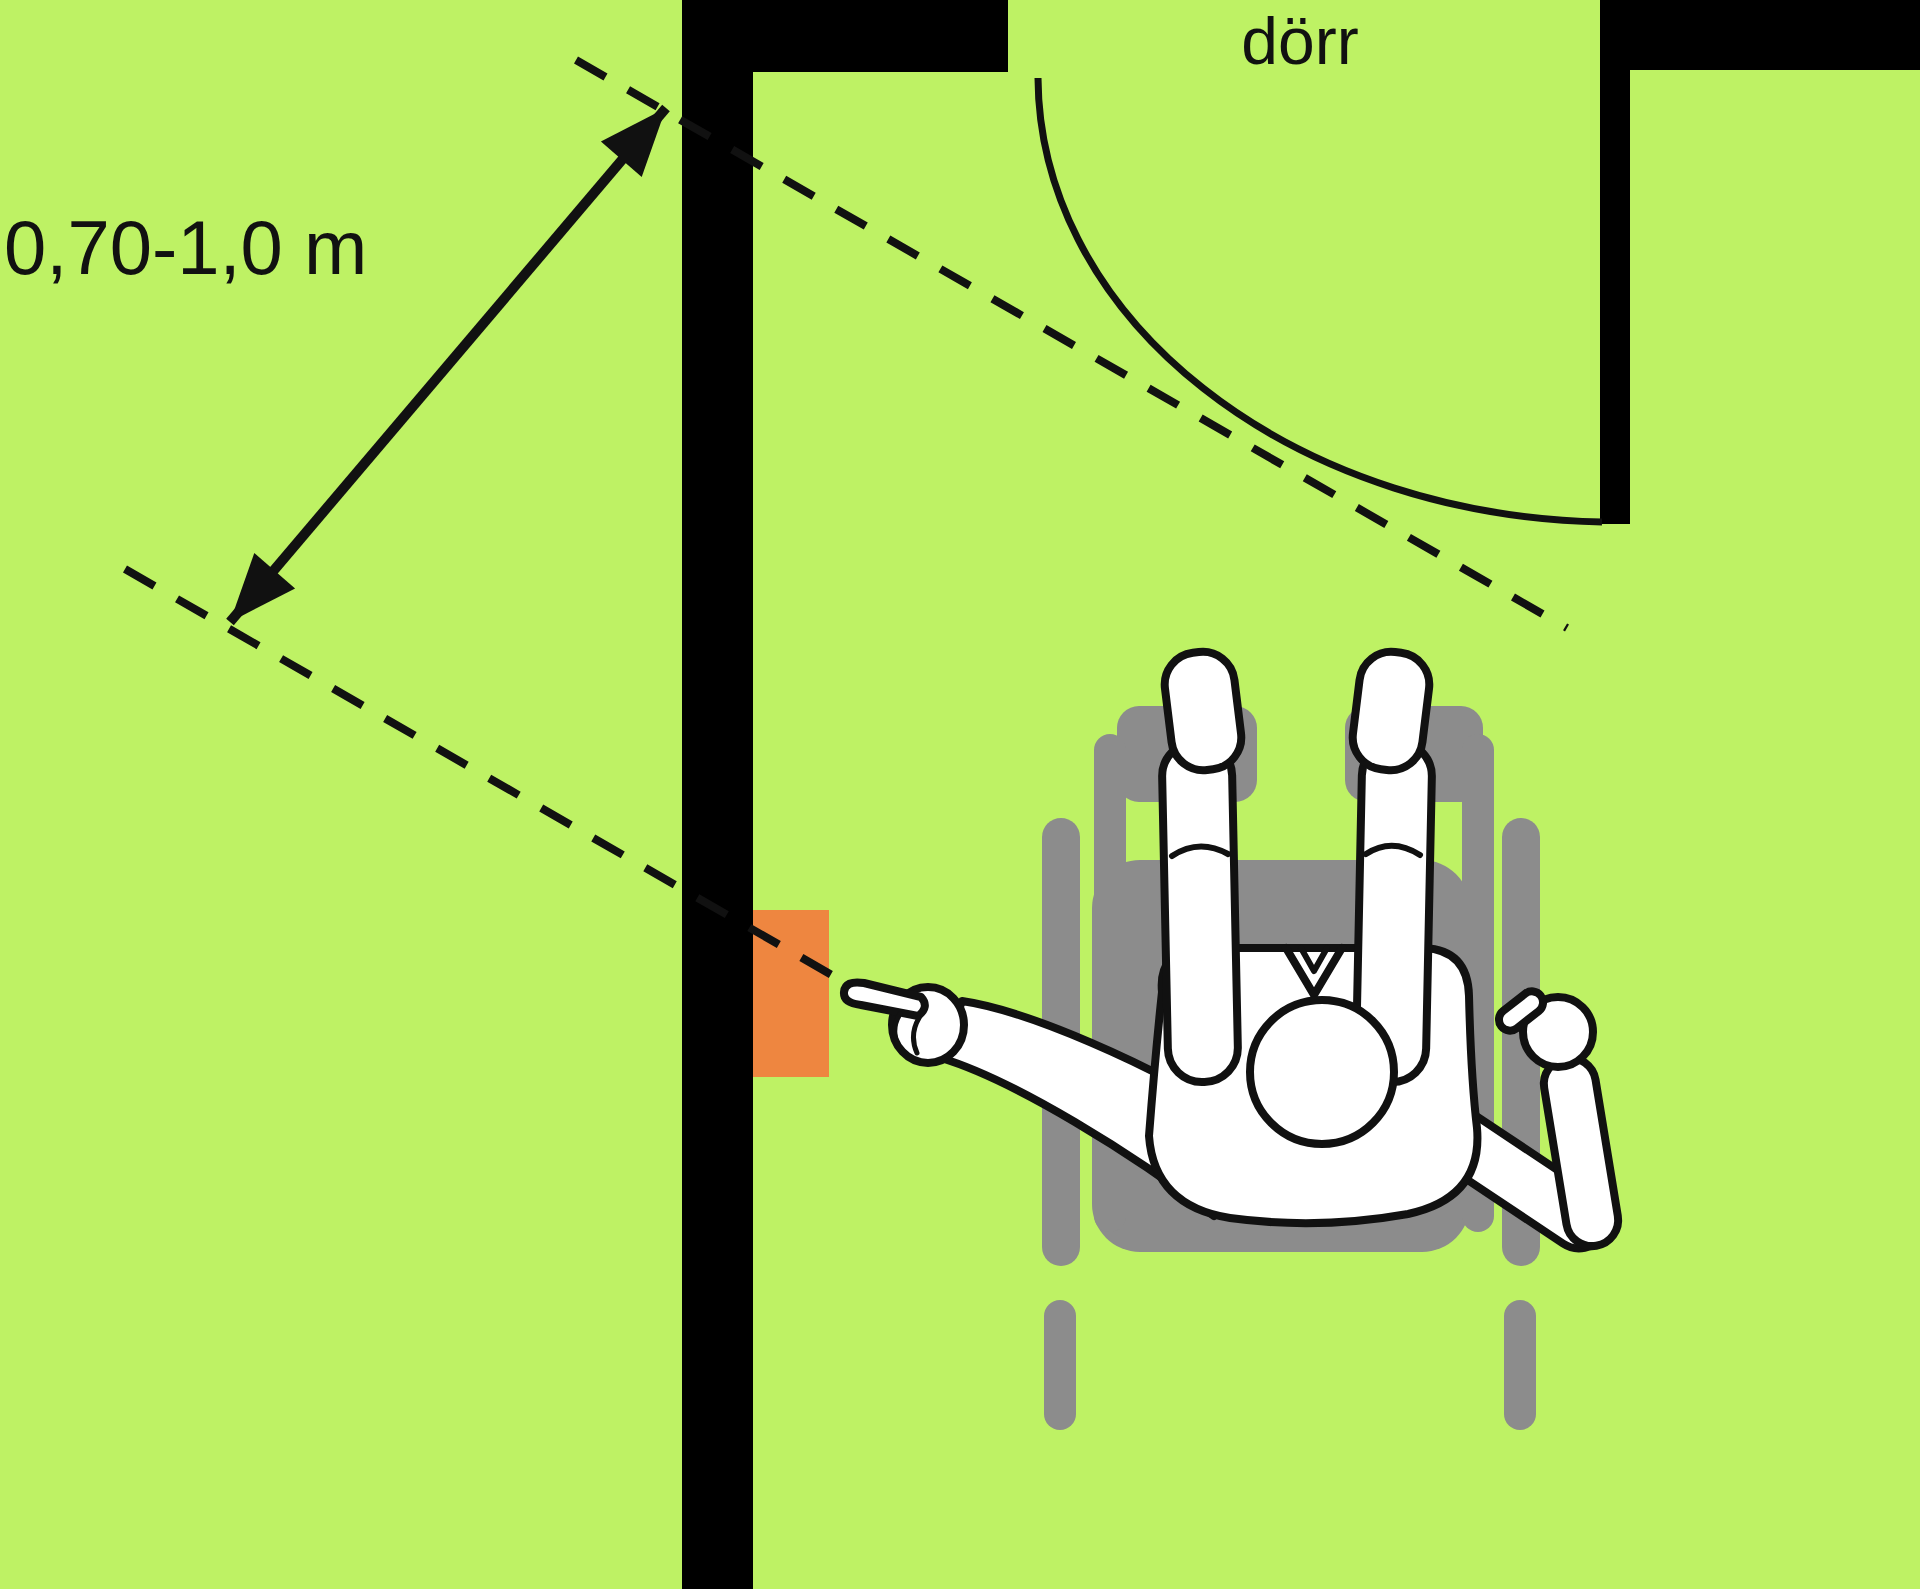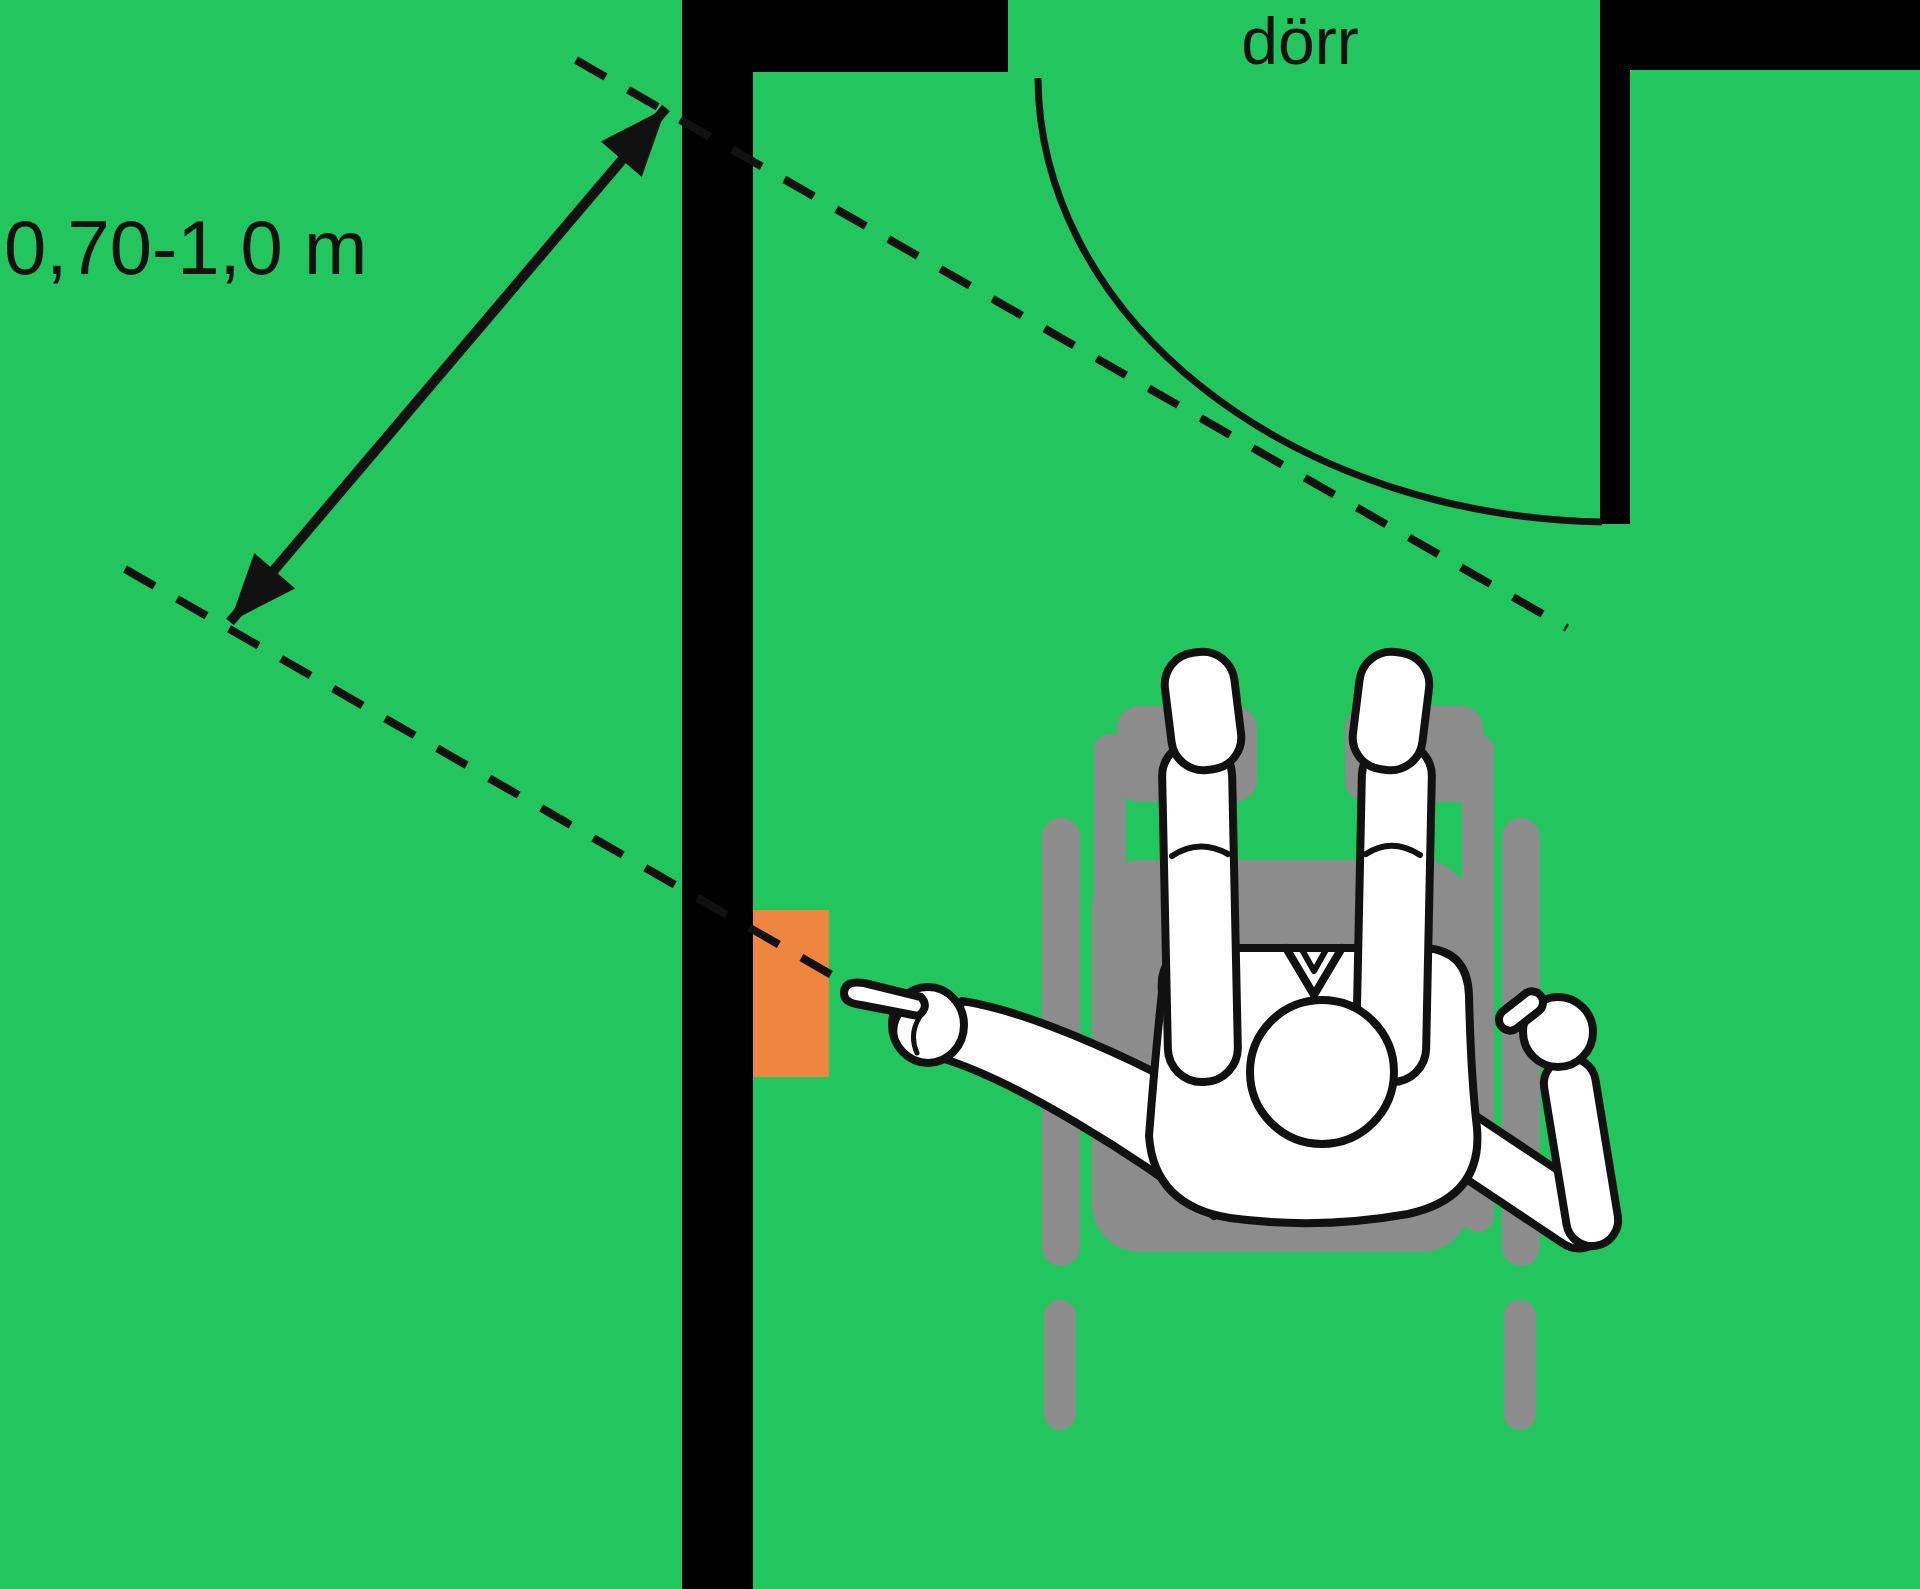--- a/index.html
+++ b/index.html
@@ -4,21 +4,21 @@
 <style>
   html, body {
     margin: 0;
     padding: 0;
     background: #ffffff;
   }
   .stage {
     width: 1920px;
     height: 1589px;
     position: relative;
-    background: #22c55e;
+    background: #bef264;
     overflow: hidden;
   }
   svg {
     display: block;
   }
   text {
     font-family: "Liberation Sans", sans-serif;
     fill: #111111;
   }
   .outline {

